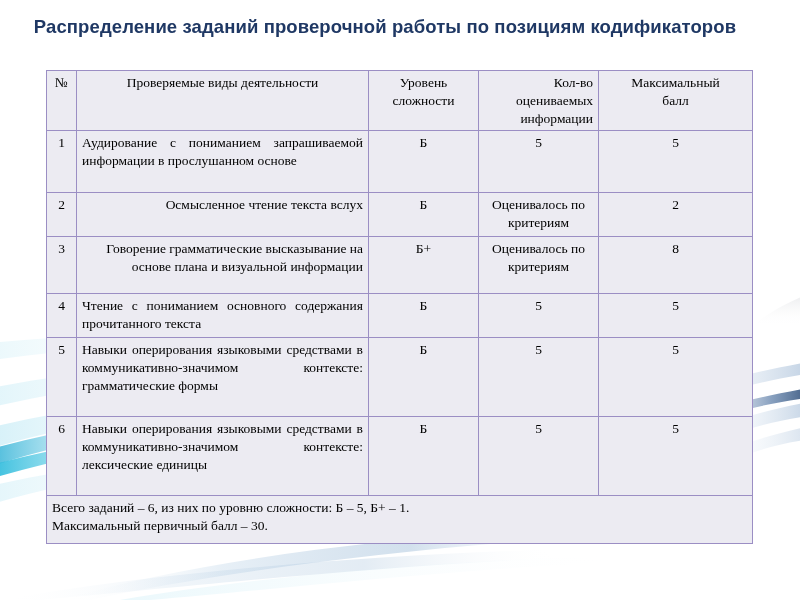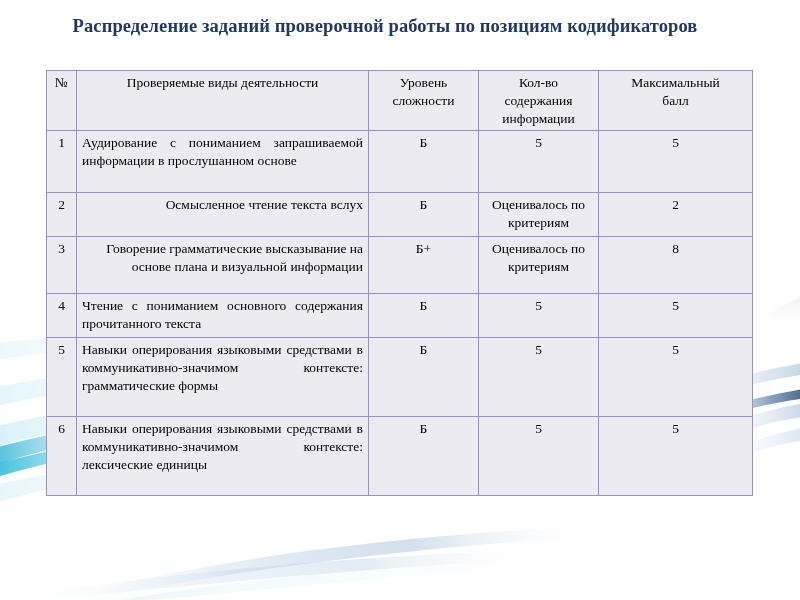--- a/index.html
+++ b/index.html
@@ -25,21 +25,21 @@
     pointer-events: none;
   }
 
   
   #slide-title {
     position: absolute;
     top: 16px;
     left: 0;
     width: 770px;
     text-align: center;
-    font-family: Liberation Serif, serif;
+    font-family: Liberation Sans, sans-serif;
     font-weight: bold;
     font-size: 18.5px;
     letter-spacing: 0.1px;
     color: #1f3864;
     z-index: 3;
     white-space: nowrap;
   }
 
   
   #codifier-table-wrap {
@@ -73,21 +73,21 @@
   col.c-max   { width: 154px; }
 
   thead td {
     text-align: center;
     vertical-align: top;
     padding-top: 5px;
   }
   td.h-num { text-align: center; vertical-align: top; }
   td.h-act { text-align: center; vertical-align: top; margin-top: 16px; }
   td.h-lvl { vertical-align: middle; margin-top: 24px; }
-  td.h-cnt { vertical-align: middle; }
+  td.h-cnt { vertical-align: middle; text-align: right; }
   td.h-max { vertical-align: middle; border-radius: 23px; }
 
   td.num {
     text-align: center;
     vertical-align: top;
   }
   td.activity {
     text-align: justify;
     text-justify: inter-word;
     vertical-align: top;
@@ -197,21 +197,21 @@
     <thead>
       <tr>
         <td class="h-num" rowspan="1">№</td>
         <td class="h-act">Проверяемые виды деятельности</td>
         <td class="h-lvl">
           <div>Уровень</div>
           <div>сложности</div>
         </td>
         <td class="h-cnt">
           <div>Кол-во</div>
-          <div>содержания</div>
+          <div>оцениваемых</div>
           <div>информации</div>
         </td>
         <td class="h-max">
           <div>Максимальный</div>
           <div>балл</div>
         </td>
       </tr>
     </thead>
 
     <tbody>
@@ -257,16 +257,22 @@
       </tr>
 
       <tr style="height:79px">
         <td class="num">6</td>
         <td class="activity">Навыки оперирования языковыми средствами в коммуникативно-значимом контексте: лексические единицы</td>
         <td class="level">Б</td>
         <td class="count">5</td>
         <td class="maxscore">5</td>
       </tr>
 
+      <tr style="height:48px">
+        <td class="summary" colspan="5">
+          <span class="summary-line">Всего заданий – 6, из них по уровню сложности: Б – 5, Б+ – 1.</span>
+          <span class="summary-line">Максимальный первичный балл – 30.</span>
+        </td>
+      </tr>
 
     </tbody>
   </table>
 </div>
 
 </body></html>

